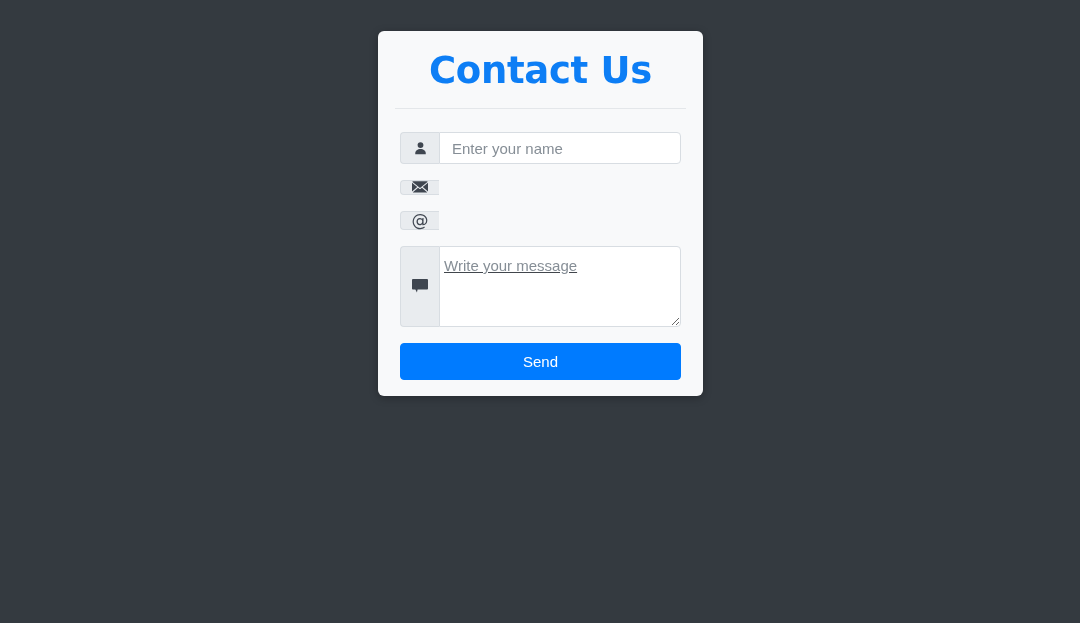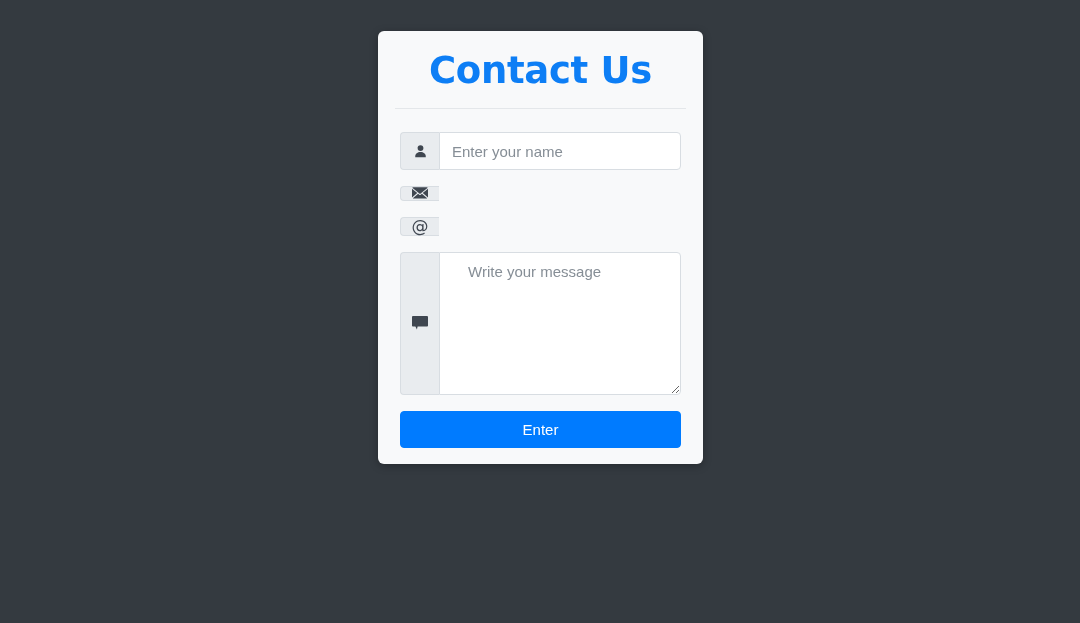--- a/index.html
+++ b/index.html
@@ -92,42 +92,43 @@
   .addon-at {
     font-size: 17px;
     line-height: 1;
     color: #3f4650;
     font-family: "DejaVu Sans", sans-serif;
     font-weight: 500;
   }
 
   .form-control {
     flex: 1;
-    height: 38px;
+    height: 32px;
     border: 1px solid #d8dde2;
     border-radius: 0 4px 4px 0;
     background: #ffffff;
     padding: 0 12px;
     font-size: 15px;
     font-family: "Liberation Sans", sans-serif;
     color: #41464c;
     outline: none;
   }
 
   .form-control::placeholder {
     color: #868e96;
     opacity: 1;
   }
 
   textarea.form-control {
-    height: 143px;
-    padding: 9px 28px;
+    height: 81px;
+    padding: 9px 4px;
     line-height: 20px;
     resize: vertical;
     font-size: 15px;
+    text-decoration: underline;
   }
 
   .btn-send {
     display: block;
     width: 100%;
     height: 37px;
     background: #007bff;
     border: 1px solid #007bff;
     border-radius: 4px;
     color: #ffffff;
@@ -179,17 +180,17 @@
 
       <div class="input-group textarea-group">
         <span class="input-addon">
           <svg width="16" height="15" viewBox="0 0 16 15" fill="currentColor" aria-hidden="true">
             <path d="M1.1 0h13.8c.6 0 1.1.5 1.1 1.1v8.3c0 .6-.5 1.1-1.1 1.1H5.6l-.7 3.1-1.5-3.1H1.1C.5 10.5 0 10 0 9.4V1.1C0 .5.5 0 1.1 0z"></path>
           </svg>
         </span>
         <textarea class="form-control" placeholder="Write your message" style=""></textarea>
       </div>
 
-      <button class="btn-send" type="submit">Enter</button>
+      <button class="btn-send" type="submit">Send</button>
 
     </div>
   </div>
 </div>
 
 </body></html>

